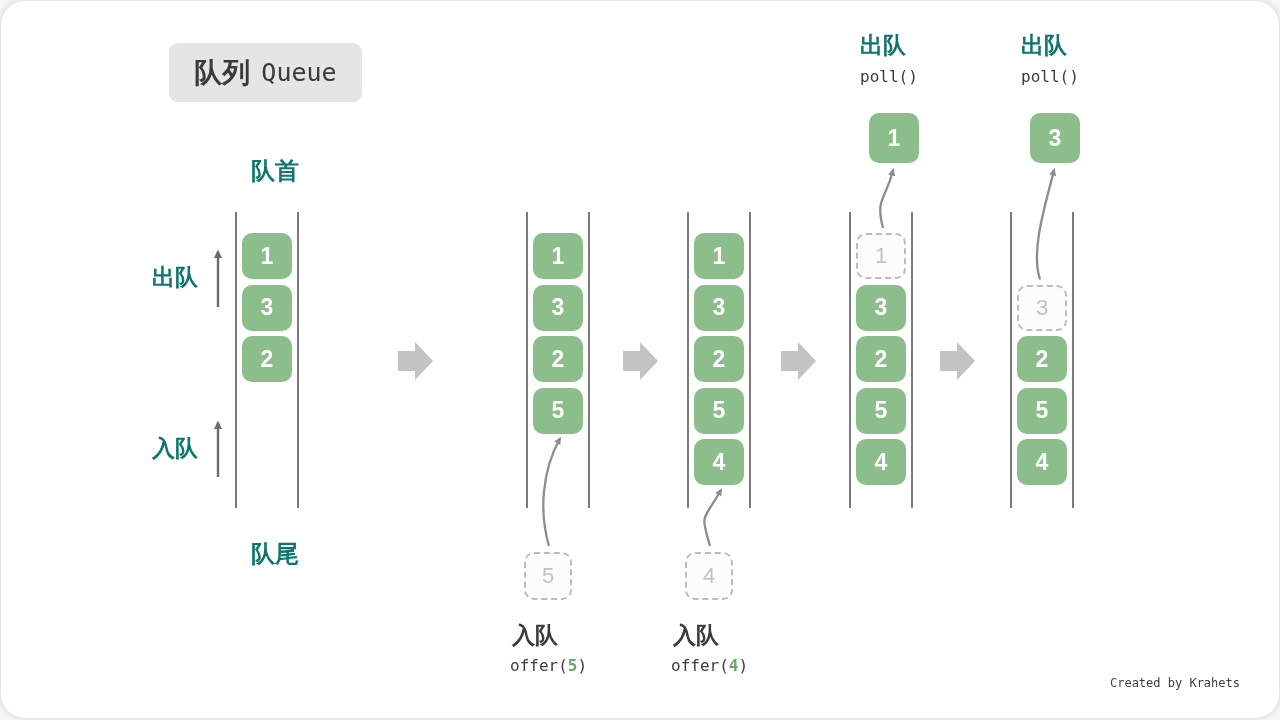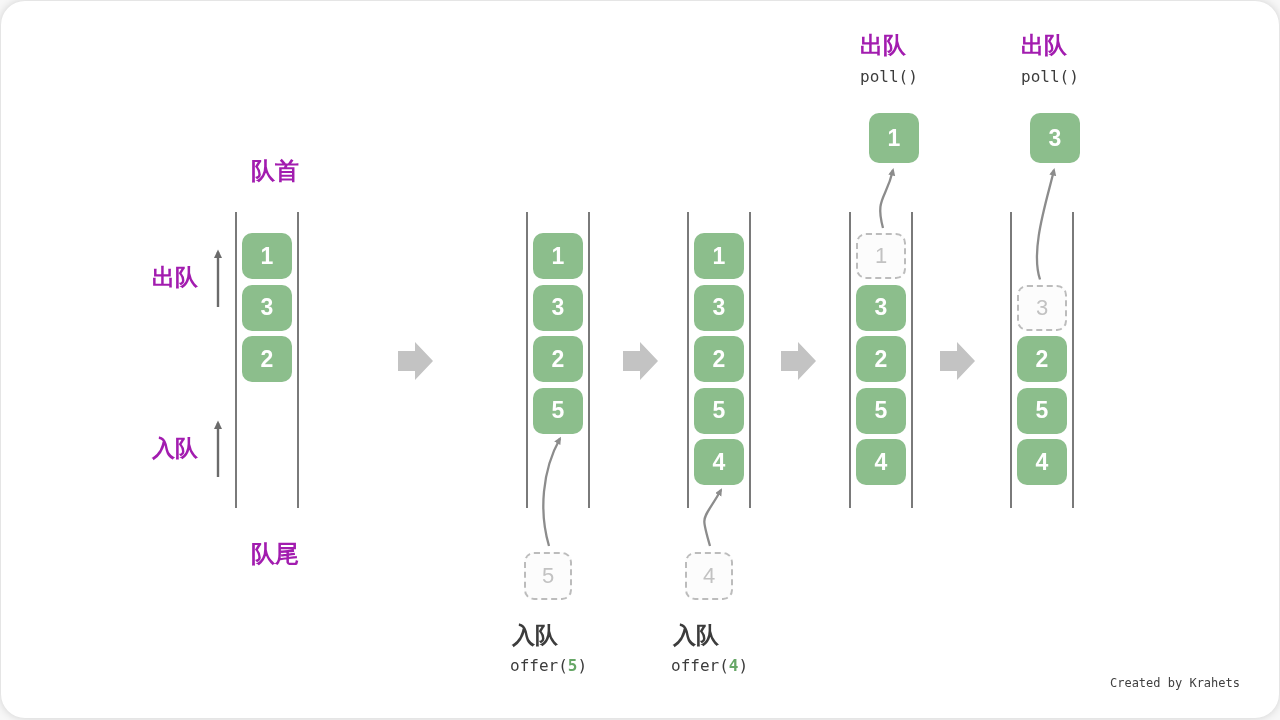--- a/index.html
+++ b/index.html
@@ -9,21 +9,21 @@
         border-radius:24px;box-shadow:0 0 8px rgba(0,0,0,0.16);}
   #diagram-svg{position:absolute;left:0;top:0;width:1280px;height:720px;pointer-events:none;}
   #diagram-layer{position:absolute;left:0;top:0;width:1280px;height:720px;}
 
   .title-badge{position:absolute;left:169px;top:43px;width:193px;height:59px;
                background:#e5e5e5;border-radius:9px;display:flex;align-items:center;
                justify-content:center;gap:11px;}
   .title-zh{font-weight:bold;font-size:28px;color:#3a3a3a;}
   .title-en{font-family:"DejaVu Sans Mono","Liberation Mono",monospace;font-size:25px;color:#3a3a3a;}
 
-  .cjk-label{position:absolute;font-weight:bold;color:#a21caf;font-size:24px;white-space:nowrap;}
+  .cjk-label{position:absolute;font-weight:bold;color:#0f766e;font-size:24px;white-space:nowrap;}
   .lbl-front{left:237px;top:155px;width:62px;text-align:right;}
   .lbl-rear{left:237px;top:538px;width:62px;text-align:right;}
   .lbl-dequeue{left:152px;top:262px;font-size:23px;}
   .lbl-enqueue{left:152px;top:433px;font-size:23px;}
 
   .qbox{position:absolute;display:flex;align-items:center;justify-content:center;
         border-radius:10px;box-sizing:border-box;}
   .qbox.solid{background:#8cbe8c;color:#ffffff;font-weight:bold;font-size:23px;}
   .qbox.ghost{background:#fcfcfc;border:2px dashed #bcbcbc;color:#c2c2c2;
               font-size:22px;font-weight:normal;}
@@ -70,20 +70,24 @@
         <line x1="850" y1="212" x2="850" y2="508" stroke="#4e4e4e" stroke-width="1.5"></line>
         <line x1="912" y1="212" x2="912" y2="508" stroke="#4e4e4e" stroke-width="1.5"></line>
         <path d="M 883 228 C 875 198, 886 200, 893 170" fill="none" stroke="#8c8c8c" stroke-width="2.3" marker-end="url(#ah-thin)"></path>
         <line x1="1011" y1="212" x2="1011" y2="508" stroke="#4e4e4e" stroke-width="1.5"></line>
         <line x1="1073" y1="212" x2="1073" y2="508" stroke="#4e4e4e" stroke-width="1.5"></line>
         <path d="M 1040 279.5 C 1030 249.5, 1047 200, 1054 170" fill="none" stroke="#8c8c8c" stroke-width="2.3" marker-end="url(#ah-thin)"></path>
       </g>
   </svg>
 
   <div id="diagram-layer">
+    <div class="title-badge">
+      <span class="title-zh">队列</span>
+      <span class="title-en">Queue</span>
+    </div>
 
     <div class="cjk-label lbl-front">队首</div>
     <div class="cjk-label lbl-rear">队尾</div>
     <div class="cjk-label lbl-dequeue">出队</div>
     <div class="cjk-label lbl-enqueue">入队</div>
 
     <div class="watermark">Created by Krahets</div>
   <div class="qbox solid" style="left: 242px; top: 233px; width: 50px; height: 46px;">1</div>
       <div class="qbox solid" style="left: 242px; top: 284.5px; width: 50px; height: 46px;">3</div>
       <div class="qbox solid" style="left: 242px; top: 336px; width: 50px; height: 46px;">2</div>

